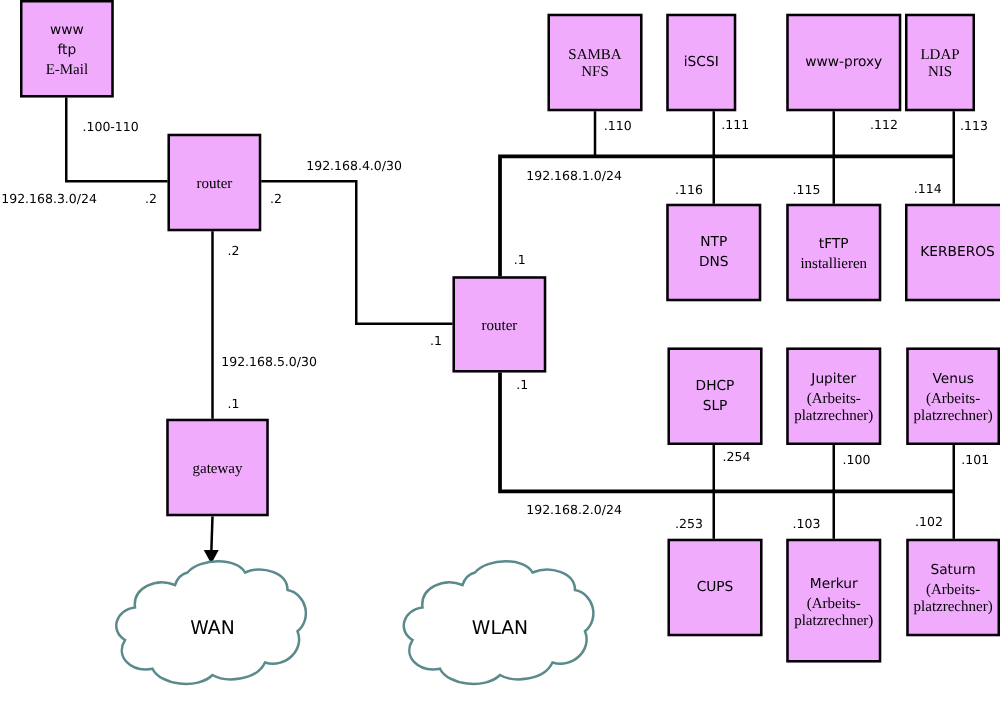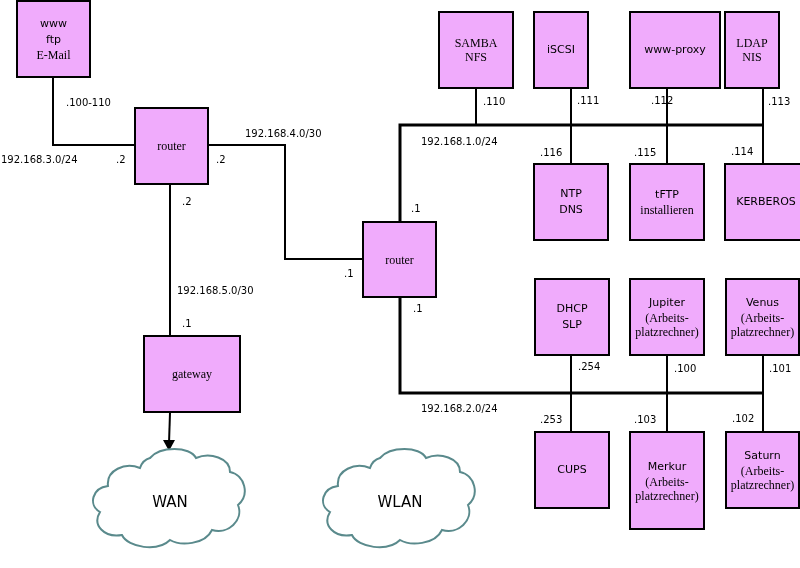--- a/index.html
+++ b/index.html
@@ -50,21 +50,21 @@
 <div class="box" style="left:16px;top:0px;width:75px;height:78px;">
   <span class="l1">www</span>
   <span class="l1">ftp</span>
   <span class="sm">E-Mail</span>
 </div>
 
 <div class="box" style="left:134px;top:107px;width:75px;height:78px;">
   <span class="sm">router</span>
 </div>
 
-<div class="box" style="left:143px;top:335px;width:98px;height:78px;">
+<div class="box" style="left:133px;top:335px;width:82px;height:78px;">
   <span class="sm">gateway</span>
 </div>
 
 <div class="box" style="left:362px;top:221px;width:75px;height:77px;">
   <span class="sm">router</span>
 </div>
 
 <div class="box" style="left:438px;top:11px;width:76px;height:78px;">
   <span class="sm">SAMBA</span>
   <span class="sm">NFS</span>
@@ -134,21 +134,21 @@
 <div class="lbl" style="left:116px;top:154px;">.2</div>
 <div class="lbl" style="left:216px;top:154px;">.2</div>
 <div class="lbl" style="left:182px;top:196px;">.2</div>
 <div class="lbl" style="left:182px;top:318px;">.1</div>
 <div class="lbl" style="left:344px;top:268px;">.1</div>
 <div class="lbl" style="left:411px;top:203px;">.1</div>
 <div class="lbl" style="left:413px;top:303px;">.1</div>
 
 <div class="lbl" style="left:483px;top:96px;">.110</div>
 <div class="lbl" style="left:577px;top:95px;">.111</div>
-<div class="lbl" style="left:651px;top:95px;">.112</div>
+<div class="lbl" style="left:696px;top:95px;">.112</div>
 <div class="lbl" style="left:768px;top:96px;">.113</div>
 <div class="lbl" style="left:540px;top:147px;">.116</div>
 <div class="lbl" style="left:634px;top:147px;">.115</div>
 <div class="lbl" style="left:731px;top:146px;">.114</div>
 
 <div class="lbl" style="left:578px;top:361px;">.254</div>
 <div class="lbl" style="left:674px;top:363px;">.100</div>
 <div class="lbl" style="left:769px;top:363px;">.101</div>
 <div class="lbl" style="left:540px;top:414px;">.253</div>
 <div class="lbl" style="left:634px;top:414px;">.103</div>

